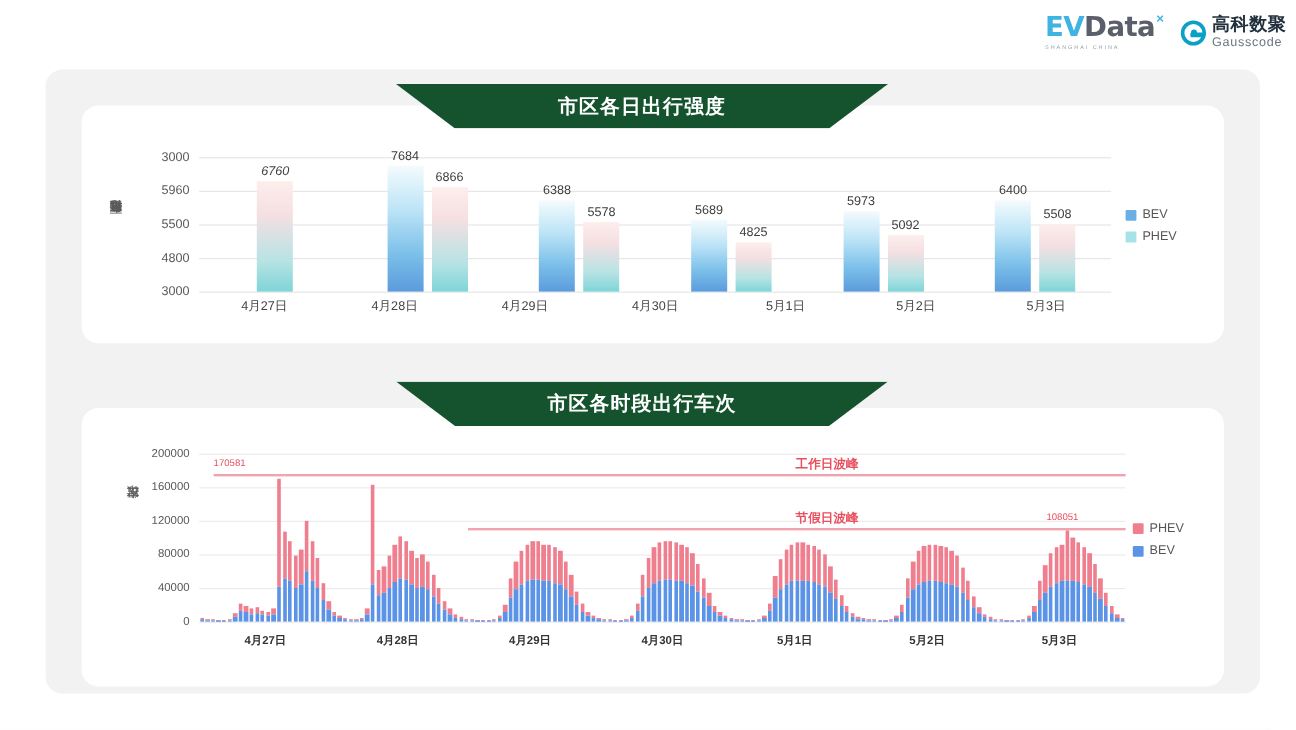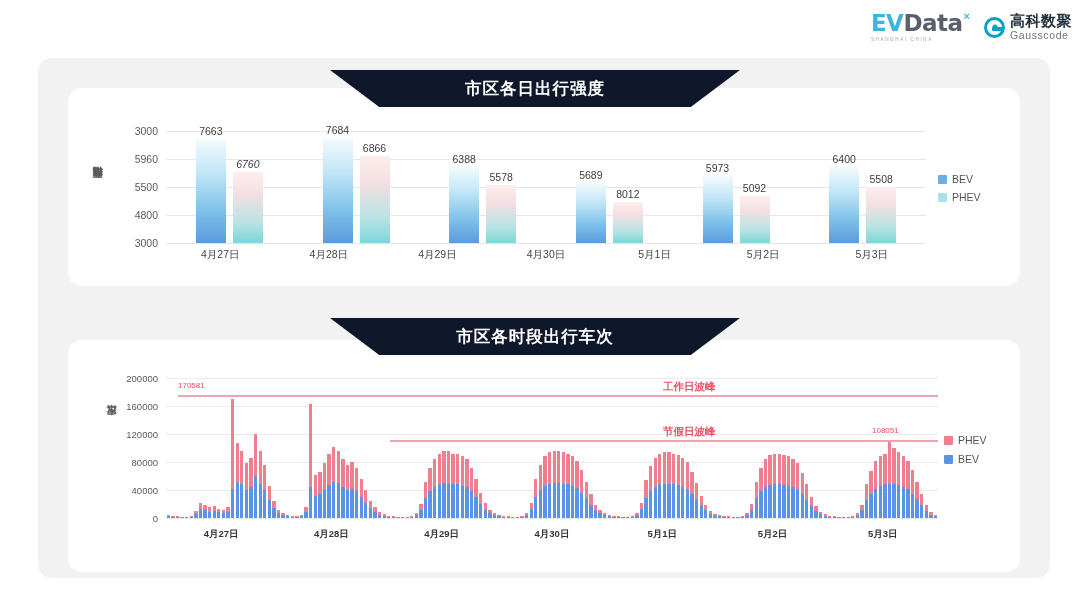--- a/index.html
+++ b/index.html
@@ -58,21 +58,21 @@
   }
 
   
   .section { position: absolute; background: #ffffff; border-radius: 14px; }
   #sec1 { left: 68px; top: 88px;  width: 952px; height: 198px; }
   #sec2 { left: 68px; top: 340px; width: 952px; height: 232px; }
 
   
   .banner {
     position: absolute; height: 37px; width: 410px;
-    background: #0f172a;
+    background: #14532d;
     display: flex; align-items: center; justify-content: center;
     clip-path: polygon(0 0, 100% 0, 88% 100%, 12% 100%);
     z-index: 5;
   }
   #ban1 { left: 330px; top: 70px; }
   #ban2 { left: 330px; top: 318px; }
   .banner-title {
     color: #ffffff; font-size: 16.5px; font-weight: bold; letter-spacing: 1px;
   }
 
@@ -203,24 +203,21 @@
       <div class="c1-grid" style="top: 28px;"></div>
       <div class="c1-ytick" style="top: 28px;">5960</div>
       <div class="c1-grid" style="top: 56px;"></div>
       <div class="c1-ytick" style="top: 56px;">5500</div>
       <div class="c1-grid" style="top: 84px;"></div>
       <div class="c1-ytick" style="top: 84px;">4800</div>
       <div class="c1-grid" style="top: 112px;"></div>
       <div class="c1-ytick" style="top: 112px;">3000</div>
       <div class="c1-groups">
         <div class="c1-group">
-          <div class="c1-bar bev" style="height: 104.451px;">
-            <span class="c1-val">7663</span>
-          </div>
-          <div class="c1-bar phev" style="height: 71px; font-style: italic;">
+          <div class="c1-bar phev" style="height: 92px; font-style: italic;">
             <span class="c1-val">6760</span>
           </div>
         </div>
         <div class="c1-group">
           <div class="c1-bar bev" style="height: 104.922px;">
             <span class="c1-val">7684</span>
           </div>
           <div class="c1-bar phev" style="height: 86.5984px;">
             <span class="c1-val">6866</span>
           </div>
@@ -231,21 +228,21 @@
           </div>
           <div class="c1-bar phev" style="height: 57.7472px;">
             <span class="c1-val">5578</span>
           </div>
         </div>
         <div class="c1-group">
           <div class="c1-bar bev" style="height: 60.2336px;">
             <span class="c1-val">5689</span>
           </div>
           <div class="c1-bar phev" style="height: 40.88px;">
-            <span class="c1-val">8012</span>
+            <span class="c1-val">4825</span>
           </div>
         </div>
         <div class="c1-group">
           <div class="c1-bar bev" style="height: 66.5952px; text-align: right;">
             <span class="c1-val">5973</span>
           </div>
           <div class="c1-bar phev" style="height: 46.8608px;">
             <span class="c1-val">5092</span>
           </div>
         </div>

